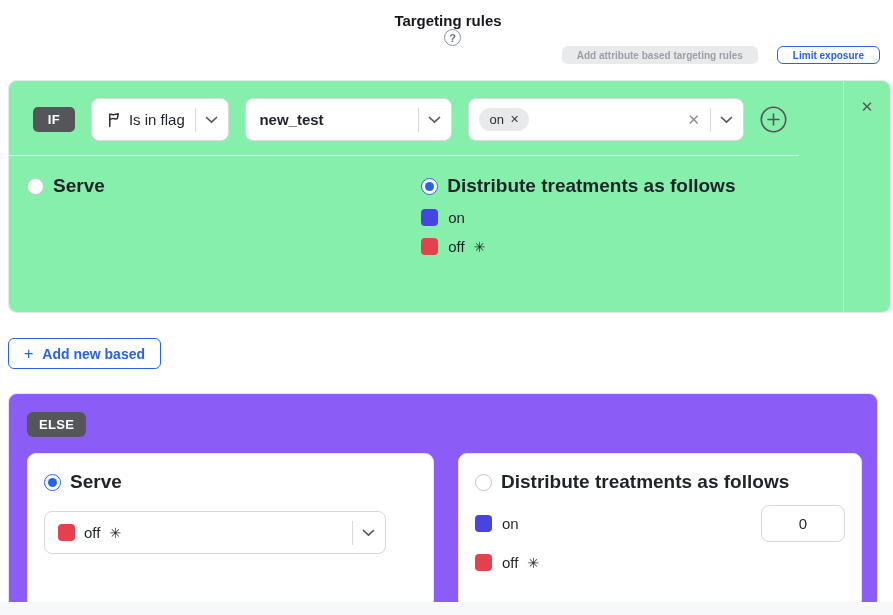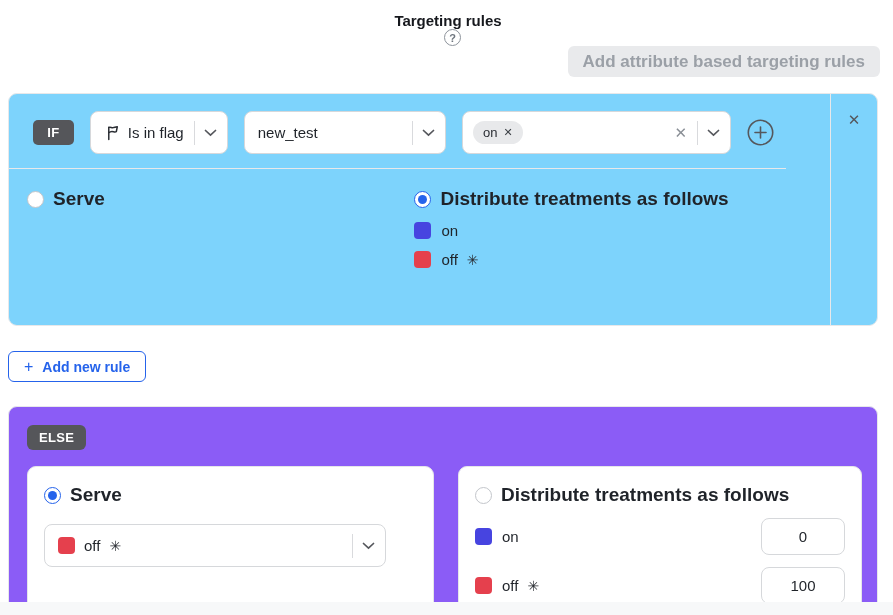--- a/index.html
+++ b/index.html
@@ -6,44 +6,44 @@
   html,body { width: 893px; height: 615px; background: #ffffff;
     font-family: "Liberation Sans", "DejaVu Sans", sans-serif; color: #1f2329; overflow: hidden; }
 
   
   .header { display: flex; align-items: center; padding: 12px 13px 0 16px; flex-direction: column; }
   .page-title { font-size: 15px; font-weight: 700; color: #16181d; }
   .help { width: 17px; height: 17px; border: 1.3px solid #8d939b; border-radius: 50%;
     color: #6e757e; font-size: 11px; font-weight: 700; display: inline-flex; align-items: center;
     justify-content: center; margin-left: 9px; }
   .header-actions { margin-left: auto; display: flex; gap: 9px; }
-  .btn { height: 31px; border-radius: 6px; font-size: 17px; font-weight: 600; padding: 0 15px;
+  .btn { height: 18px; border-radius: 6px; font-size: 10px; font-weight: 600; padding: 0 15px;
     display: inline-flex; align-items: center; cursor: pointer; border: none; background: none; margin-left: 10px; }
   .btn-disabled { background: #e9eaec; color: #9ba0a7; }
   .btn-outline-blue { background: #fff; border: 1.5px solid #2563eb; color: #2563eb; }
 
   
-  .rule-card { display: flex; margin: 16px 15px 0 8px; border: 1px solid #e7e8ea;
-    border-radius: 9px; background: #7dd3fc; min-height: 233px; gap: 44px; }
+  .rule-card { display: flex; margin: 16px 2px 0 8px; border: 1px solid #e7e8ea;
+    border-radius: 9px; background: #86efac; min-height: 233px; gap: 44px; }
   .rule-main { flex: 1; min-width: 0; }
   .rule-side { width: 47px; border-left: 1px solid #e7e8ea; padding-top: 17px;
     display: flex; justify-content: center; align-items: flex-start; }
   .icon-btn { background: none; border: none; cursor: pointer; color: #55575c;
     display: inline-flex; align-items: center; justify-content: center; padding: 0; }
 
   .cond-row { display: flex; align-items: center; gap: 16px; padding: 17px 12px 14px 24px;
     border-bottom: 1px solid #e7e8ea; }
   .kw-badge { background: #55565a; color: #fff; font-weight: 700; font-size: 13px;
     border-radius: 5px; display: inline-flex; align-items: center; justify-content: center; }
   .kw-if { width: 44px; height: 25px; letter-spacing: .5px; }
   .dropdown { background: #fff; border: 1px solid #d6d8db; border-radius: 8px; height: 43px;
     display: flex; align-items: center; padding: 0 10px 0 13px; font-size: 15px; cursor: pointer; }
   .dd-divider { width: 1px; height: 24px; background: #d9dadd; margin: 0 9px 0 10px; }
   .dd-matcher { width: 144px; }
-  .dd-flag { width: 216px; }
+  .dd-flag { width: 216px; font-weight: bold; }
   .dd-matcher .lbl, .dd-flag .lbl { flex: 1; white-space: nowrap; overflow: hidden; }
   .multi { width: 288px; background: #fff; border: 1px solid #d6d8db; border-radius: 8px;
     height: 43px; display: flex; align-items: center; padding: 0 10px; }
   .chip { background: #e8e9eb; border-radius: 12px; height: 23px; padding: 0 10px;
     font-size: 13px; display: inline-flex; align-items: center; gap: 6px; color: #2a2d33; }
   .chip .x { font-size: 11px; font-weight: 700; cursor: pointer; color: #3c4046; }
   .multi .clear { margin-left: auto; font-size: 15px; color: #8a8f96; }
   .close-x { font-size: 15px; }
 
   .rule-body { display: flex; padding: 19px 18px 19px 18px; }
@@ -92,20 +92,21 @@
 <body>
 
 
 
 
 <div class="header">
   <span class="page-title">Targeting rules</span>
   <span class="help">?</span>
   <div class="header-actions">
     <button class="btn btn-disabled">Add attribute based targeting rules</button>
+    <button class="btn btn-outline-blue">Limit exposure</button>
   </div>
 </div>
 
 
 <div class="rule-card">
   <div class="rule-main">
 
     <div class="cond-row">
       <span class="kw-badge kw-if">IF</span>
 
@@ -179,21 +180,21 @@
   </div>
 
   <div class="rule-side">
     <button class="icon-btn close-x">✕</button>
   </div>
 </div>
 
 
 <button class="add-rule">
   <span class="plus">+</span>
-  <span>Add new rule</span>
+  <span>Add new based</span>
 </button>
 
 
 <div class="else-card">
   <span class="kw-badge kw-else">ELSE</span>
 
   <div class="else-panels">
 
     <div class="panel panel-serve">
       <div class="radio-row">
@@ -222,21 +223,20 @@
       <div class="alloc-row">
         <span class="sq" style="background: rgb(71, 68, 224);"></span>
         <span class="alloc-name">on</span>
         <input class="pct-input" value="0" style="">
       </div>
 
       <div class="alloc-row">
         <span class="sq" style="background: rgb(229, 64, 77);"></span>
         <span class="alloc-name">off</span>
         <span class="default-star">✳</span>
-        <input class="pct-input" value="100" style="">
       </div>
     </div>
   </div>
 </div>
 
 <div class="bottom-strip"></div>
 
 
 
 

